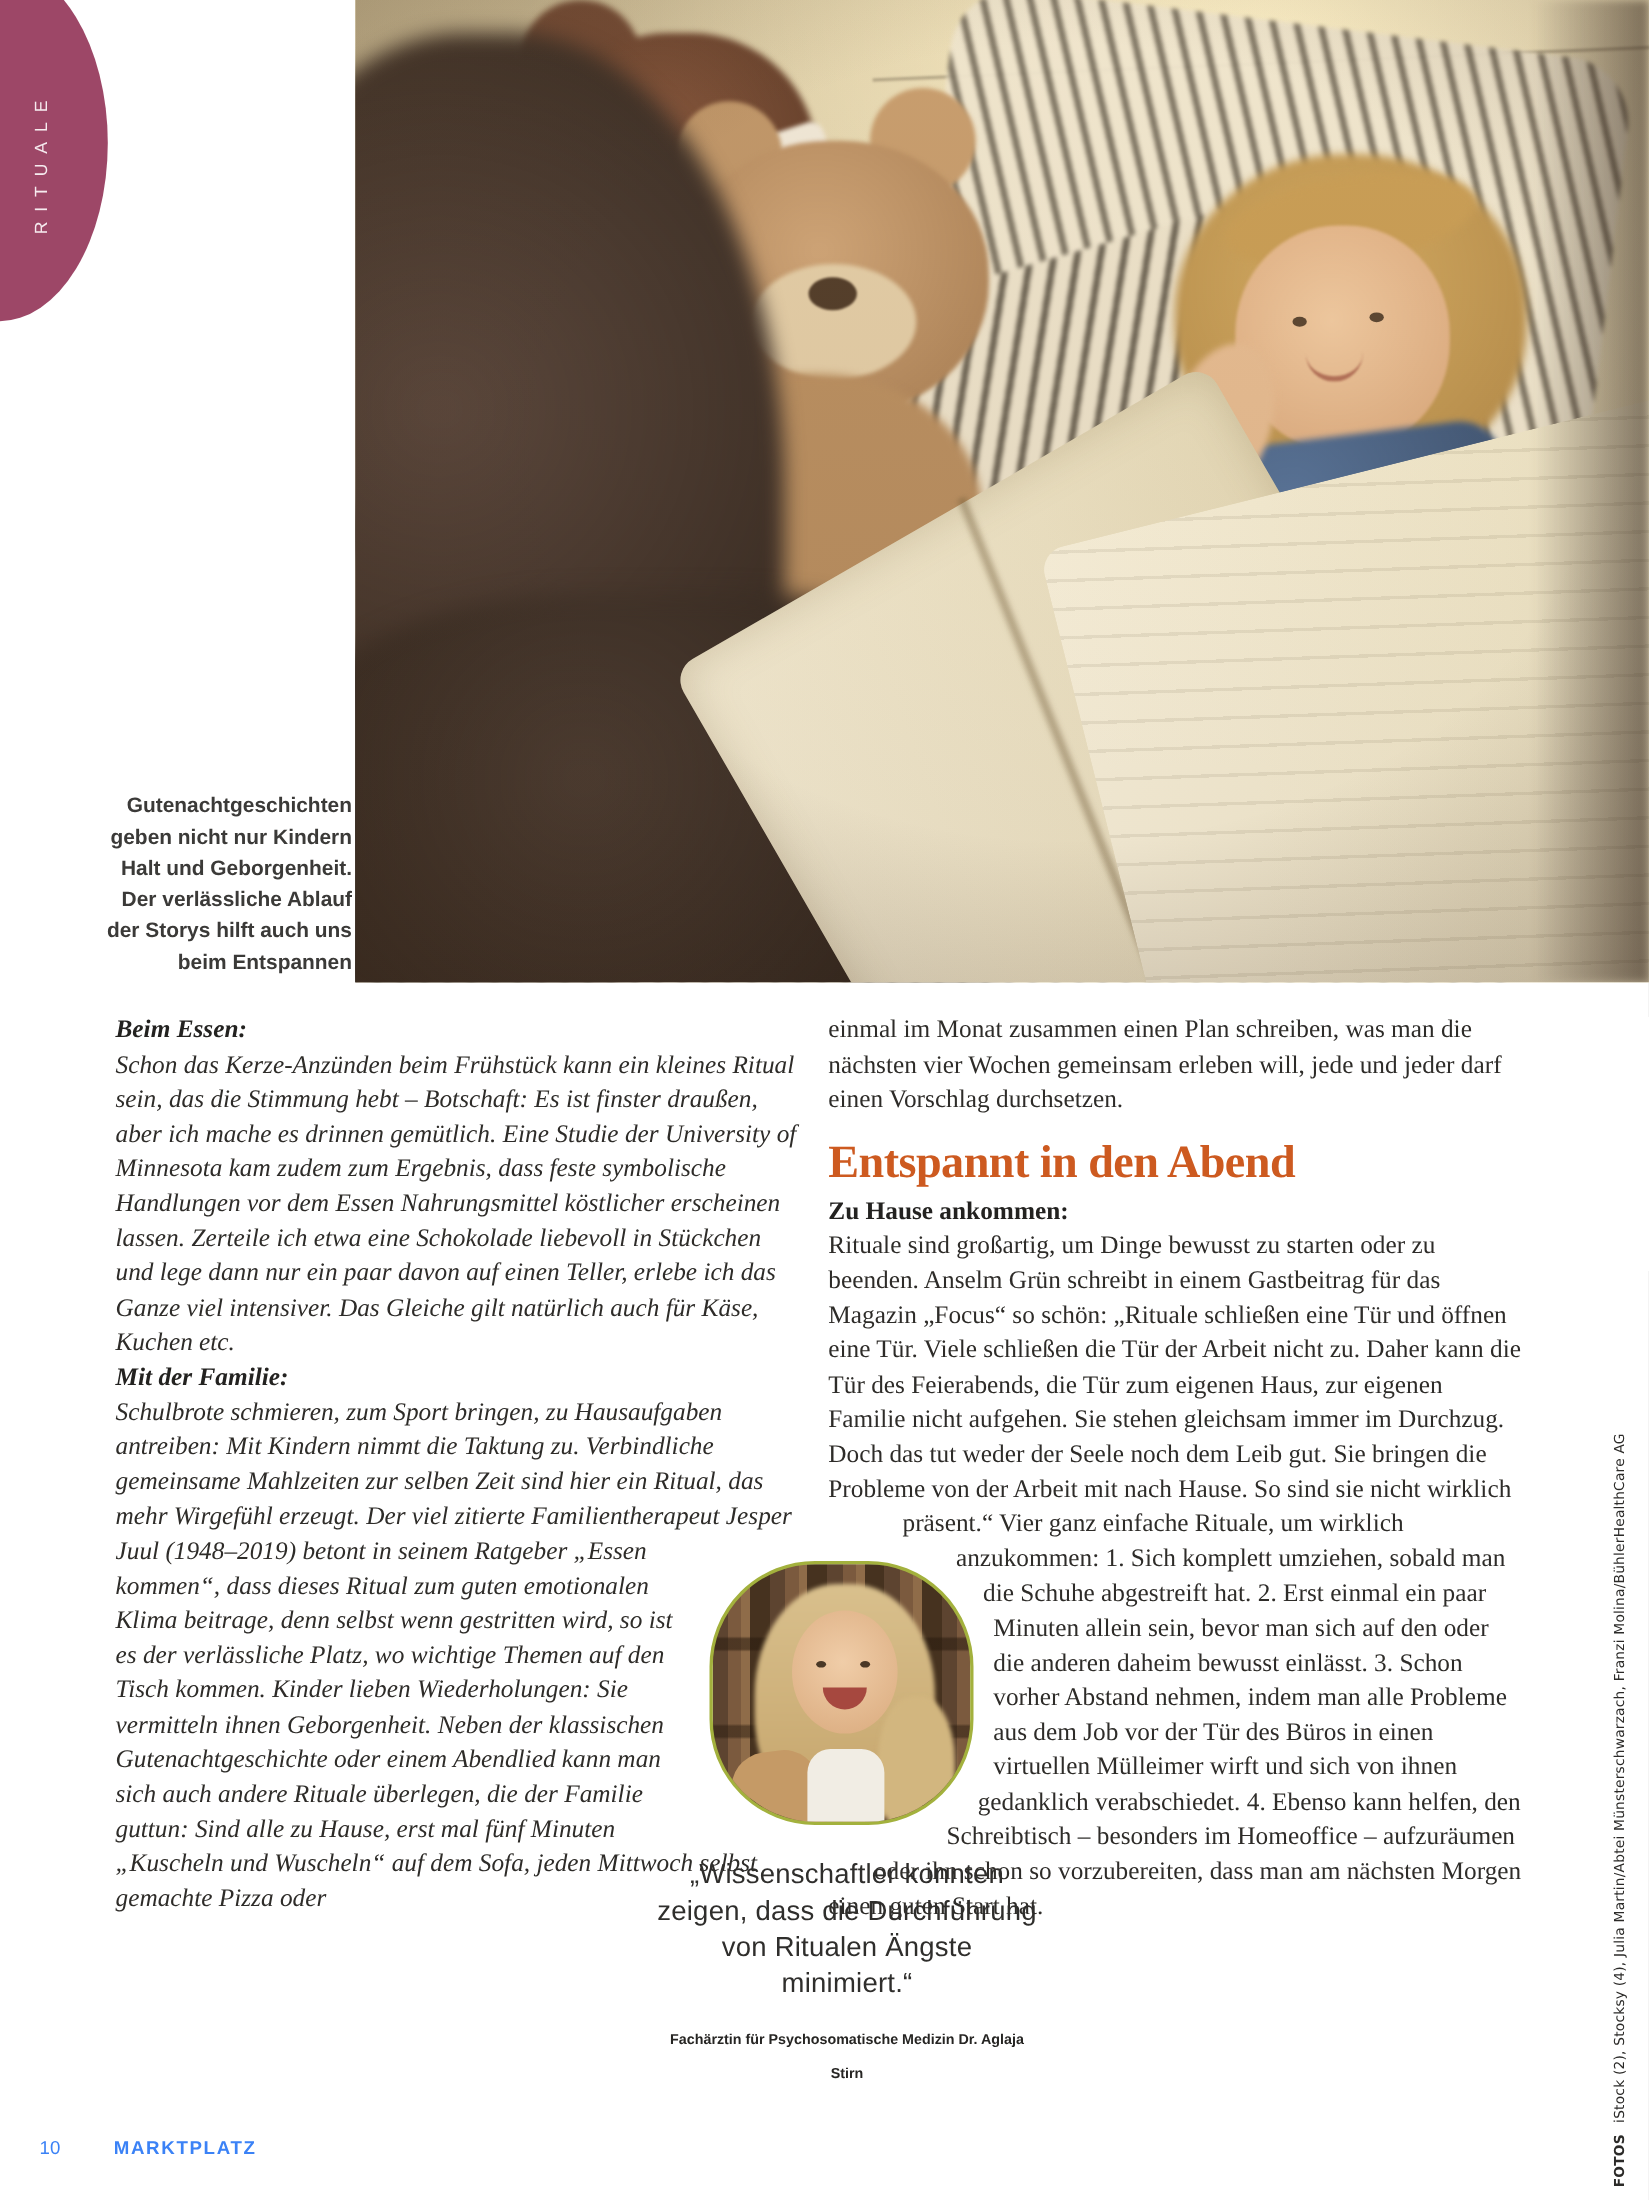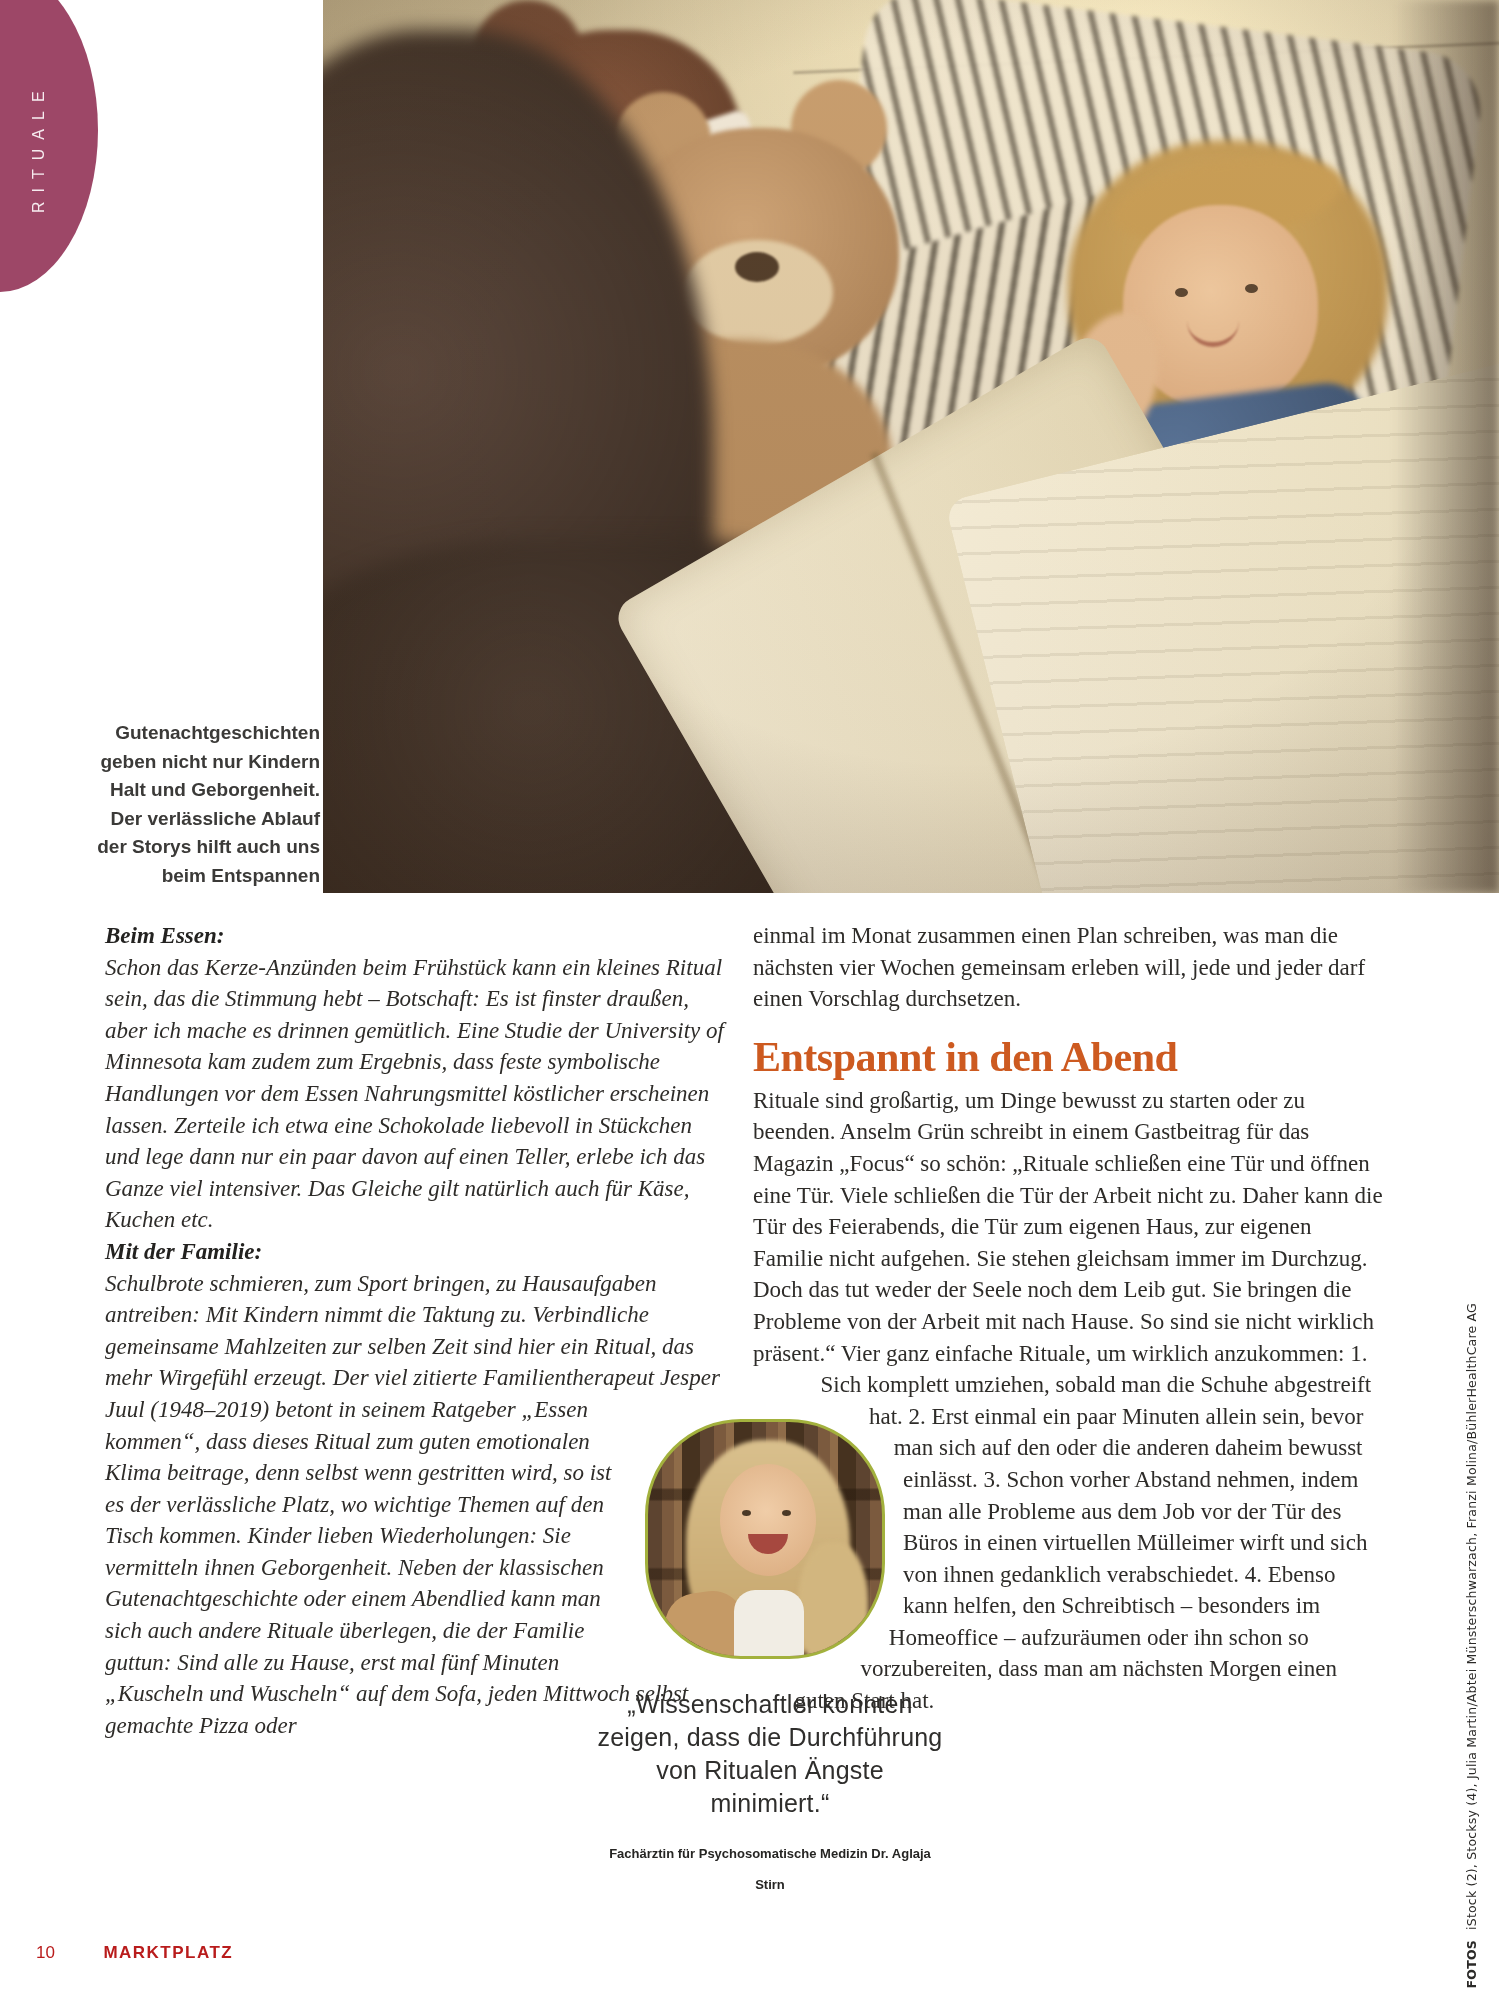--- a/index.html
+++ b/index.html
@@ -133,21 +133,21 @@
   .pt-hairfall{ left:150px; top:120px; width:70px; height:130px; border-radius:45%;
     background:#d2b67f; filter:blur(2px);}
   
   .quote-block{
     position:absolute; left:596px; top:1688px; width:348px; text-align:center;
     font-family:"Liberation Sans", sans-serif;
   }
   .quote-text{ font-size:25px; line-height:33px; color:#2f2e2c; letter-spacing:0.2px;}
   .quote-attribution{ margin-top:18px; font-size:13px; line-height:31px; font-weight:bold; color:#262523;}
   
-  .footer{ position:absolute; left:36px; top:1943px; font-family:"Liberation Sans", sans-serif; color:#b91c1c;}
+  .footer{ position:absolute; left:36px; top:1943px; font-family:"Liberation Sans", sans-serif; color:#3b82f6;}
   .page-number{ display:inline-block; font-size:17px; vertical-align:baseline;}
   .brand{ display:inline-block; margin-left:44px; font-size:17px; font-weight:bold; letter-spacing:1.5px;}
   
   .credits{
     position:absolute; right:20px; bottom:12px; max-height:840px;
     writing-mode:vertical-rl; transform:rotate(180deg);
     font-family:"DejaVu Sans", sans-serif; font-size:12.5px; color:#2b2a28; letter-spacing:0.2px;
   }
   .credits .lbl{ font-weight:bold; margin-bottom:6px;}
 </style>
@@ -201,20 +201,21 @@
     <h3>Beim Essen:</h3>
     <p>Schon das Kerze-Anzünden beim Frühstück kann ein kleines Ritual sein, das die Stimmung hebt – Botschaft: Es ist finster draußen, aber ich mache es drinnen gemütlich. Eine Studie der University of Minnesota kam zudem zum Ergebnis, dass feste symbolische Handlungen vor dem Essen Nahrungsmittel köstlicher erscheinen lassen. Zerteile ich etwa eine Schokolade liebevoll in Stückchen und lege dann nur ein paar davon auf einen Teller, erlebe ich das Ganze viel intensiver. Das Gleiche gilt natürlich auch für Käse, Kuchen etc.</p>
     <h3 class="spaced">Mit der Familie:</h3>
     <p>Schulbrote schmieren, zum Sport bringen, zu Hausaufgaben antreiben: Mit Kindern nimmt die Taktung zu. Verbindliche gemeinsame Mahlzeiten zur selben Zeit sind hier ein Ritual, das mehr Wirgefühl erzeugt. Der viel zitierte Familientherapeut Jesper Juul (1948–2019) betont in seinem Ratgeber „Essen kommen“, dass dieses Ritual zum guten emotionalen Klima beitrage, denn selbst wenn gestritten wird, so ist es der verlässliche Platz, wo wichtige Themen auf den Tisch kommen. Kinder lieben Wiederholungen: Sie vermitteln ihnen Geborgenheit. Neben der klassischen Gutenachtgeschichte oder einem Abendlied kann man sich auch andere Rituale überlegen, die der Familie guttun: Sind alle zu Hause, erst mal fünf Minuten „Kuscheln und Wuscheln“ auf dem Sofa, jeden Mittwoch selbst gemachte Pizza oder</p>
   </div>
 
   <div class="col col-right">
     <div class="wrap-spacer-right"></div>
     <p>einmal im Monat zusammen einen Plan schreiben, was man die nächsten vier Wochen gemeinsam erleben will, jede und jeder darf einen Vorschlag durchsetzen.</p>
     <h2 class="section-heading">Entspannt in den Abend</h2>
+    <h3>Zu Hause ankommen:</h3>
     <p>Rituale sind großartig, um Dinge bewusst zu starten oder zu beenden. Anselm Grün schreibt in einem Gastbeitrag für das Magazin „Focus“ so schön: „Rituale schließen eine Tür und öffnen eine Tür. Viele schließen die Tür der Arbeit nicht zu. Daher kann die Tür des Feierabends, die Tür zum eigenen Haus, zur eigenen Familie nicht aufgehen. Sie stehen gleichsam immer im Durchzug. Doch das tut weder der Seele noch dem Leib gut. Sie bringen die Probleme von der Arbeit mit nach Hause. So sind sie nicht wirklich präsent.“ Vier ganz einfache Rituale, um wirklich anzukommen: 1. Sich komplett umziehen, sobald man die Schuhe abgestreift hat. 2. Erst einmal ein paar Minuten allein sein, bevor man sich auf den oder die anderen daheim bewusst einlässt. 3. Schon vorher Abstand nehmen, indem man alle Probleme aus dem Job vor der Tür des Büros in einen virtuellen Mülleimer wirft und sich von ihnen gedanklich verabschiedet. 4. Ebenso kann helfen, den Schreibtisch – besonders im Homeoffice – aufzuräumen oder ihn schon so vorzubereiten, dass man am nächsten Morgen einen guten Start hat.</p>
   </div>
 
   <div class="portrait" role="img">
     <div class="pt-hair"></div>
     <div class="pt-hairfall"></div>
     <div class="pt-face"></div>
     <div class="pt-eye-l"></div>
     <div class="pt-eye-r"></div>
     <div class="pt-smile"></div>

